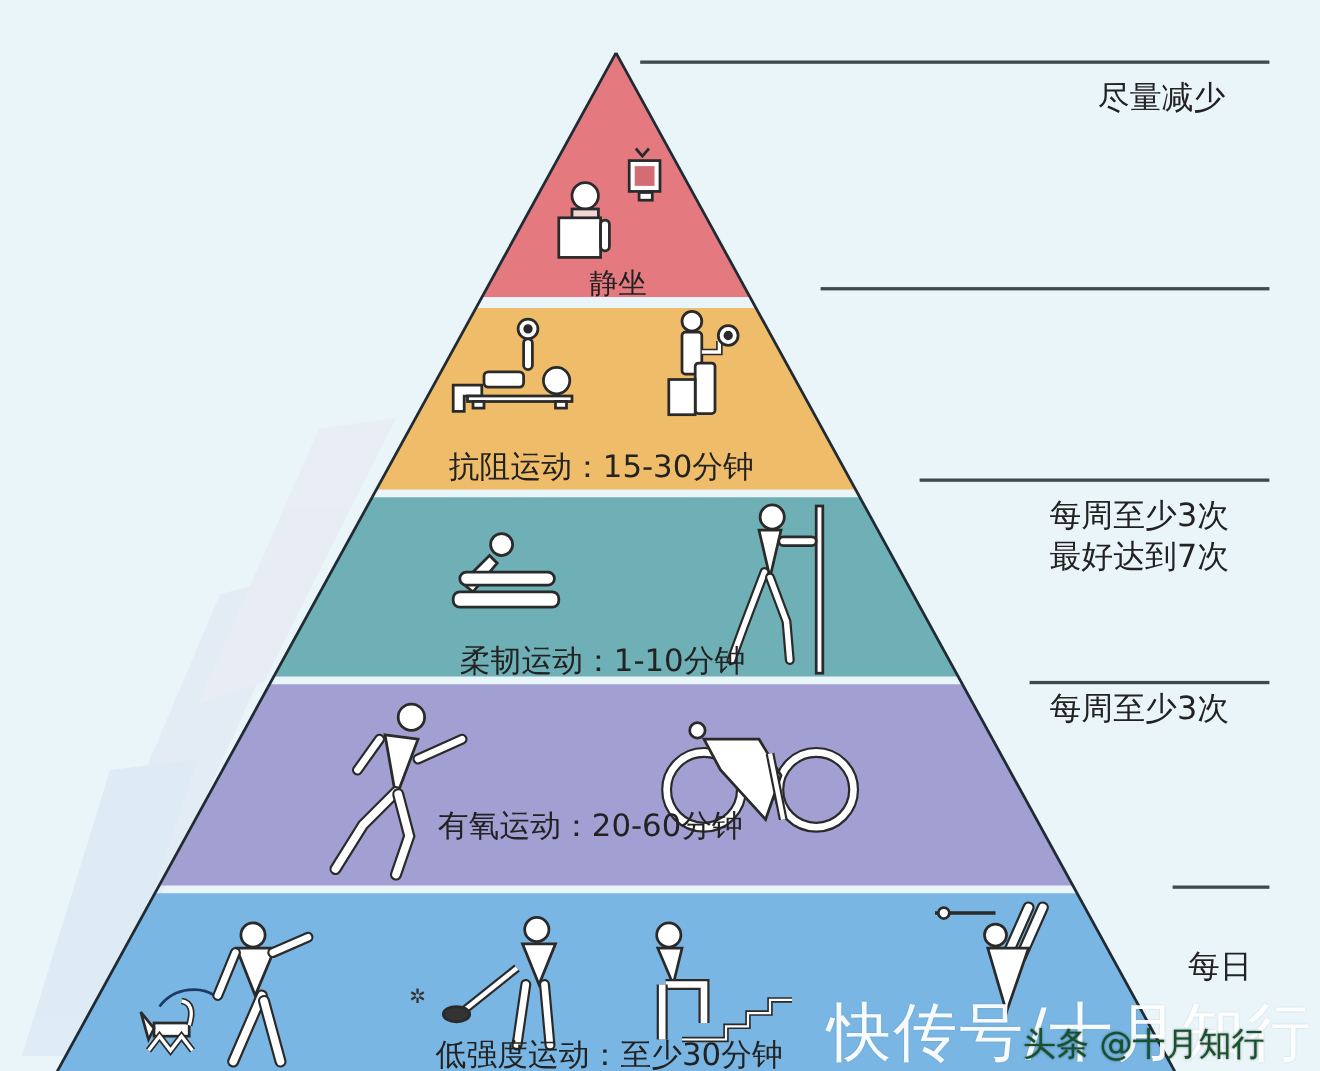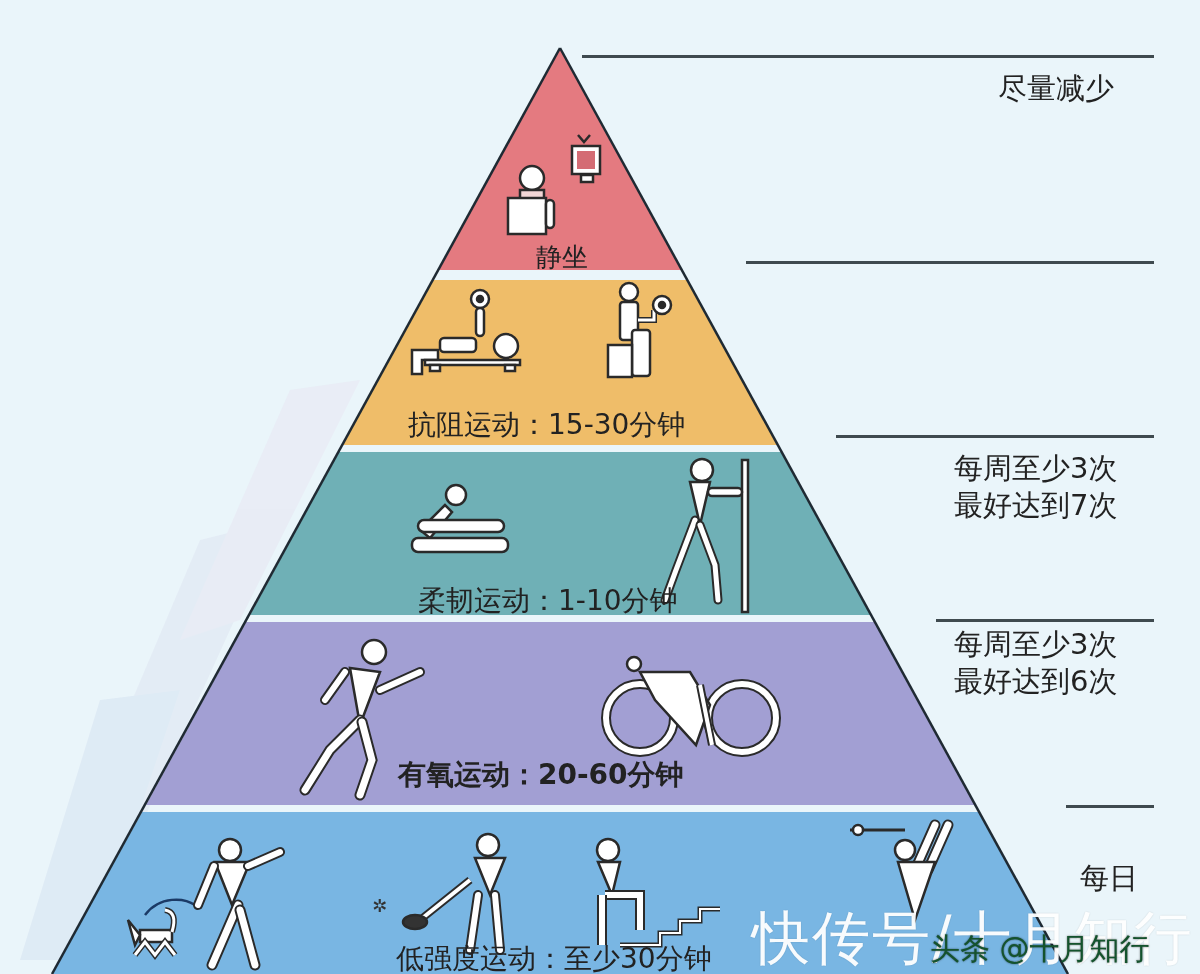--- a/index.html
+++ b/index.html
@@ -173,26 +173,25 @@
   <div>尽量减少</div>
 </div>
 <div class="freq" style="left:942px;top:277px;">
 </div>
 <div class="freq" style="left:954px;top:450px;">
   <div>每周至少3次</div>
   <div>最好达到7次</div>
 </div>
 <div class="freq" style="left:954px;top:626px;">
   <div>每周至少3次</div>
-  <div>最好达到6次</div>
 </div>
 <div class="freq" style="left:1080px;top:812px;margin-top:48px;">
   <div>每日</div>
 </div>
 
 <div class="tier-label" style="left:536px;top:240px;font-size:26px;">静坐</div>
 <div class="tier-label" style="left:408px;top:406px;">抗阻运动：15-30分钟</div>
 <div class="tier-label" style="left:418px;top:582px;">柔韧运动：1-10分钟</div>
-<div class="tier-label" style="left:398px;top:756px;font-weight:bold;">有氧运动：20-60分钟</div>
+<div class="tier-label" style="left:398px;top:732px;">有氧运动：20-60分钟</div>
 <div class="tier-label" style="left:396px;top:940px;">低强度运动：至少30分钟</div>
 
 <div class="watermark">快传号/十月知行</div>
 <div class="watermark-small">头条 @十月知行</div>
 
 </body></html>

